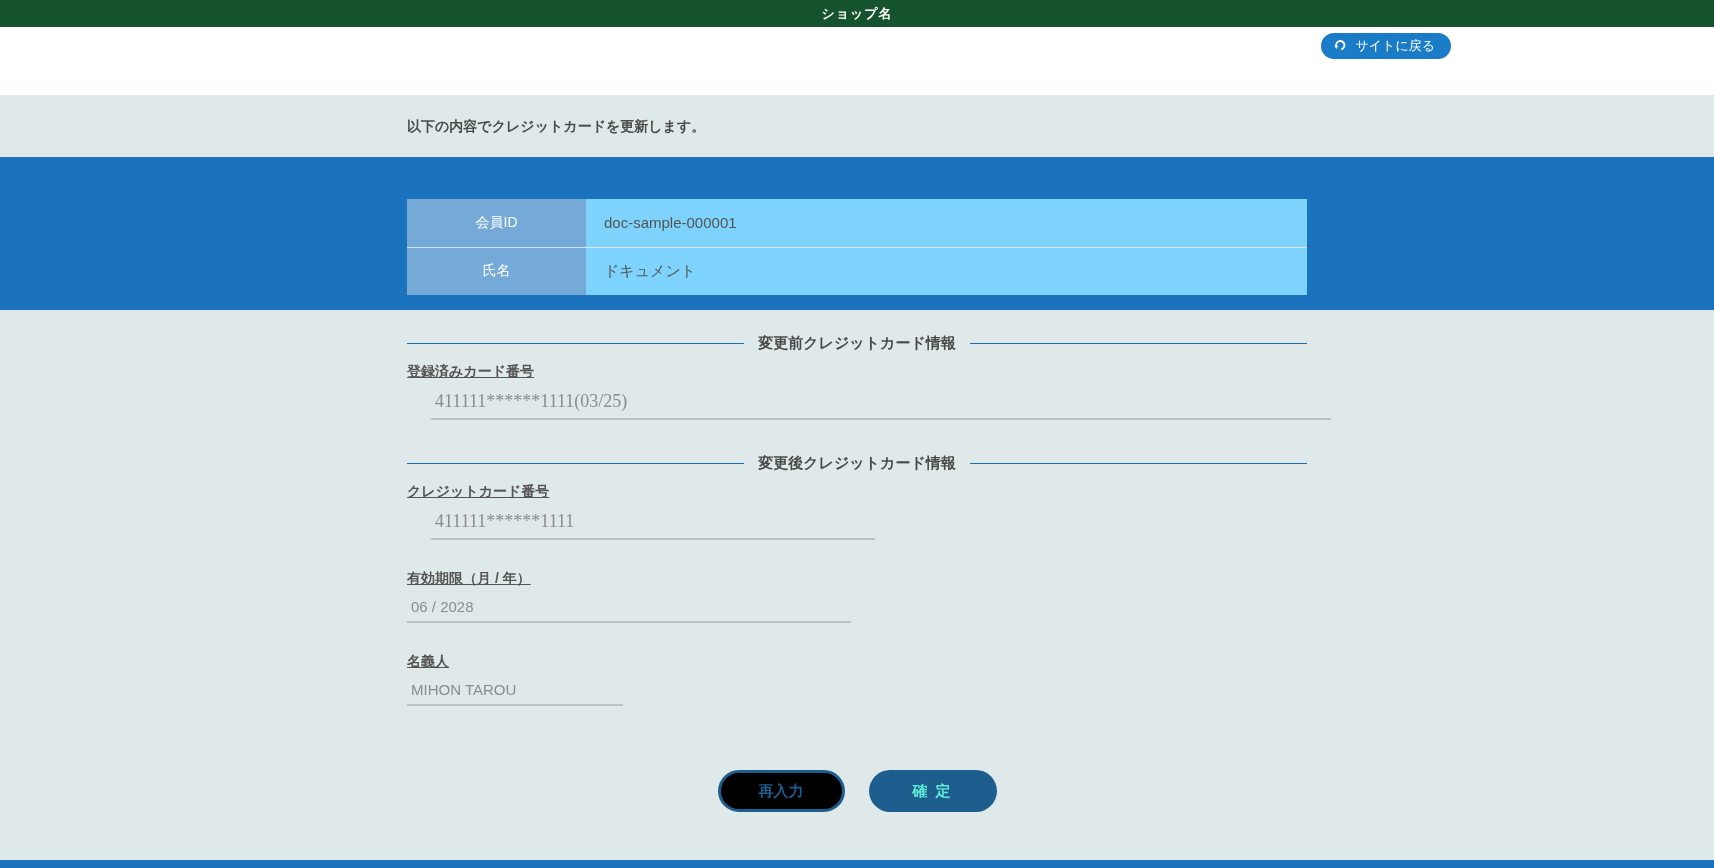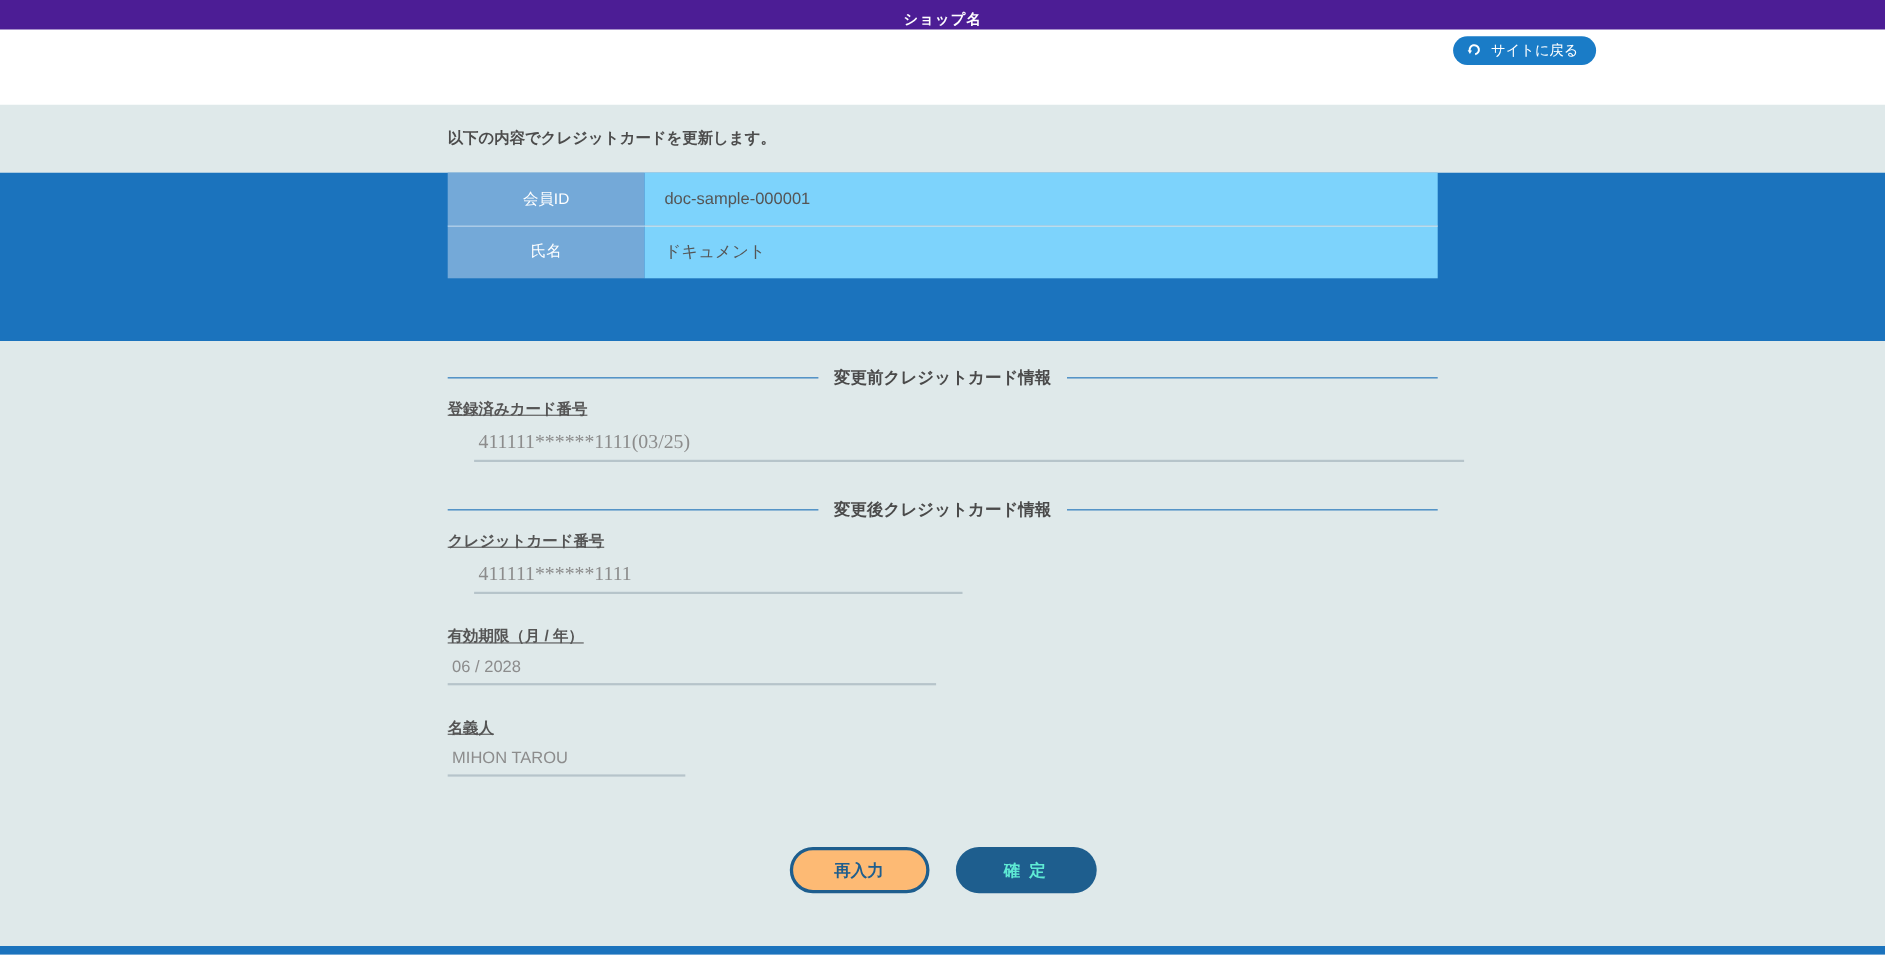--- a/index.html
+++ b/index.html
@@ -3,22 +3,22 @@
 <meta charset="utf-8">
 <style>
   * { margin: 0; padding: 0; box-sizing: border-box; }
   html, body {
     width: 1714px; height: 868px; overflow: hidden;
     font-family: "Liberation Sans", "DejaVu Sans", sans-serif;
     background: #ffffff;
   }
   
   .topbar {
-    height: 27px; background: #4c1d95;
-    display: flex; align-items: flex-end; justify-content: center;
+    height: 27px; background: #14532d;
+    display: flex; align-items: center; justify-content: center;
   }
   .topbar-title { color: #ffffff; font-size: 13px; font-weight: bold; letter-spacing: 1px; }
 
   
   .header { height: 68px; background: #ffffff; position: relative; }
   .back-btn {
     position: absolute; top: 6px; right: 263px;
     height: 26px; padding: 0 16px 0 12px;
     background: #1a7cc7; border: none; border-radius: 13px;
     color: #ffffff; font-size: 13px;
@@ -29,21 +29,21 @@
 
   
   .notice {
     height: 62px; background: #dfe9ea;
     display: flex; align-items: center;
   }
   .container { width: 900px; margin: 0 auto; }
   .notice-text { font-size: 14px; font-weight: bold; color: #4c4c4c; }
 
   
-  .banner { height: 153px; background: #1b73bd; }
+  .banner { height: 153px; background: #1b73bd; padding-top: 42px; }
   .member-table { width: 900px; border-collapse: collapse; }
   .member-table th {
     width: 179px; height: 48px; background: #74a9d8;
     color: #ffffff; font-size: 14px; font-weight: normal;
     text-align: center; border-bottom: 1px solid rgba(255,255,255,0.65);
   }
   .member-table td {
     height: 48px; background: #7dd3fc; color: #555555; font-size: 15px;
     padding-left: 18px; border-bottom: 1px solid #e3e3e3;
   }
@@ -81,21 +81,21 @@
   .actions {
     margin-top: 64px;
     display: flex; justify-content: center; align-items: center; gap: 24px;
   }
   .btn {
     height: 42px; border-radius: 21px; font-size: 15px; font-weight: bold;
     cursor: pointer; font-family: inherit;
     display: inline-flex; align-items: center; justify-content: center;
   }
   .btn-outline {
-    width: 127px; background: #fdba74;
+    width: 127px; background: #000000;
     border: 3px solid #1e5e8e; color: #1e5e8e;
   }
   .btn-solid {
     width: 128px; background: #1e5e8e;
     border: none; color: #5eead4; letter-spacing: 2px;
   }
 
   
   .footer { height: 8px; background: #1b73bd; }
 </style>

